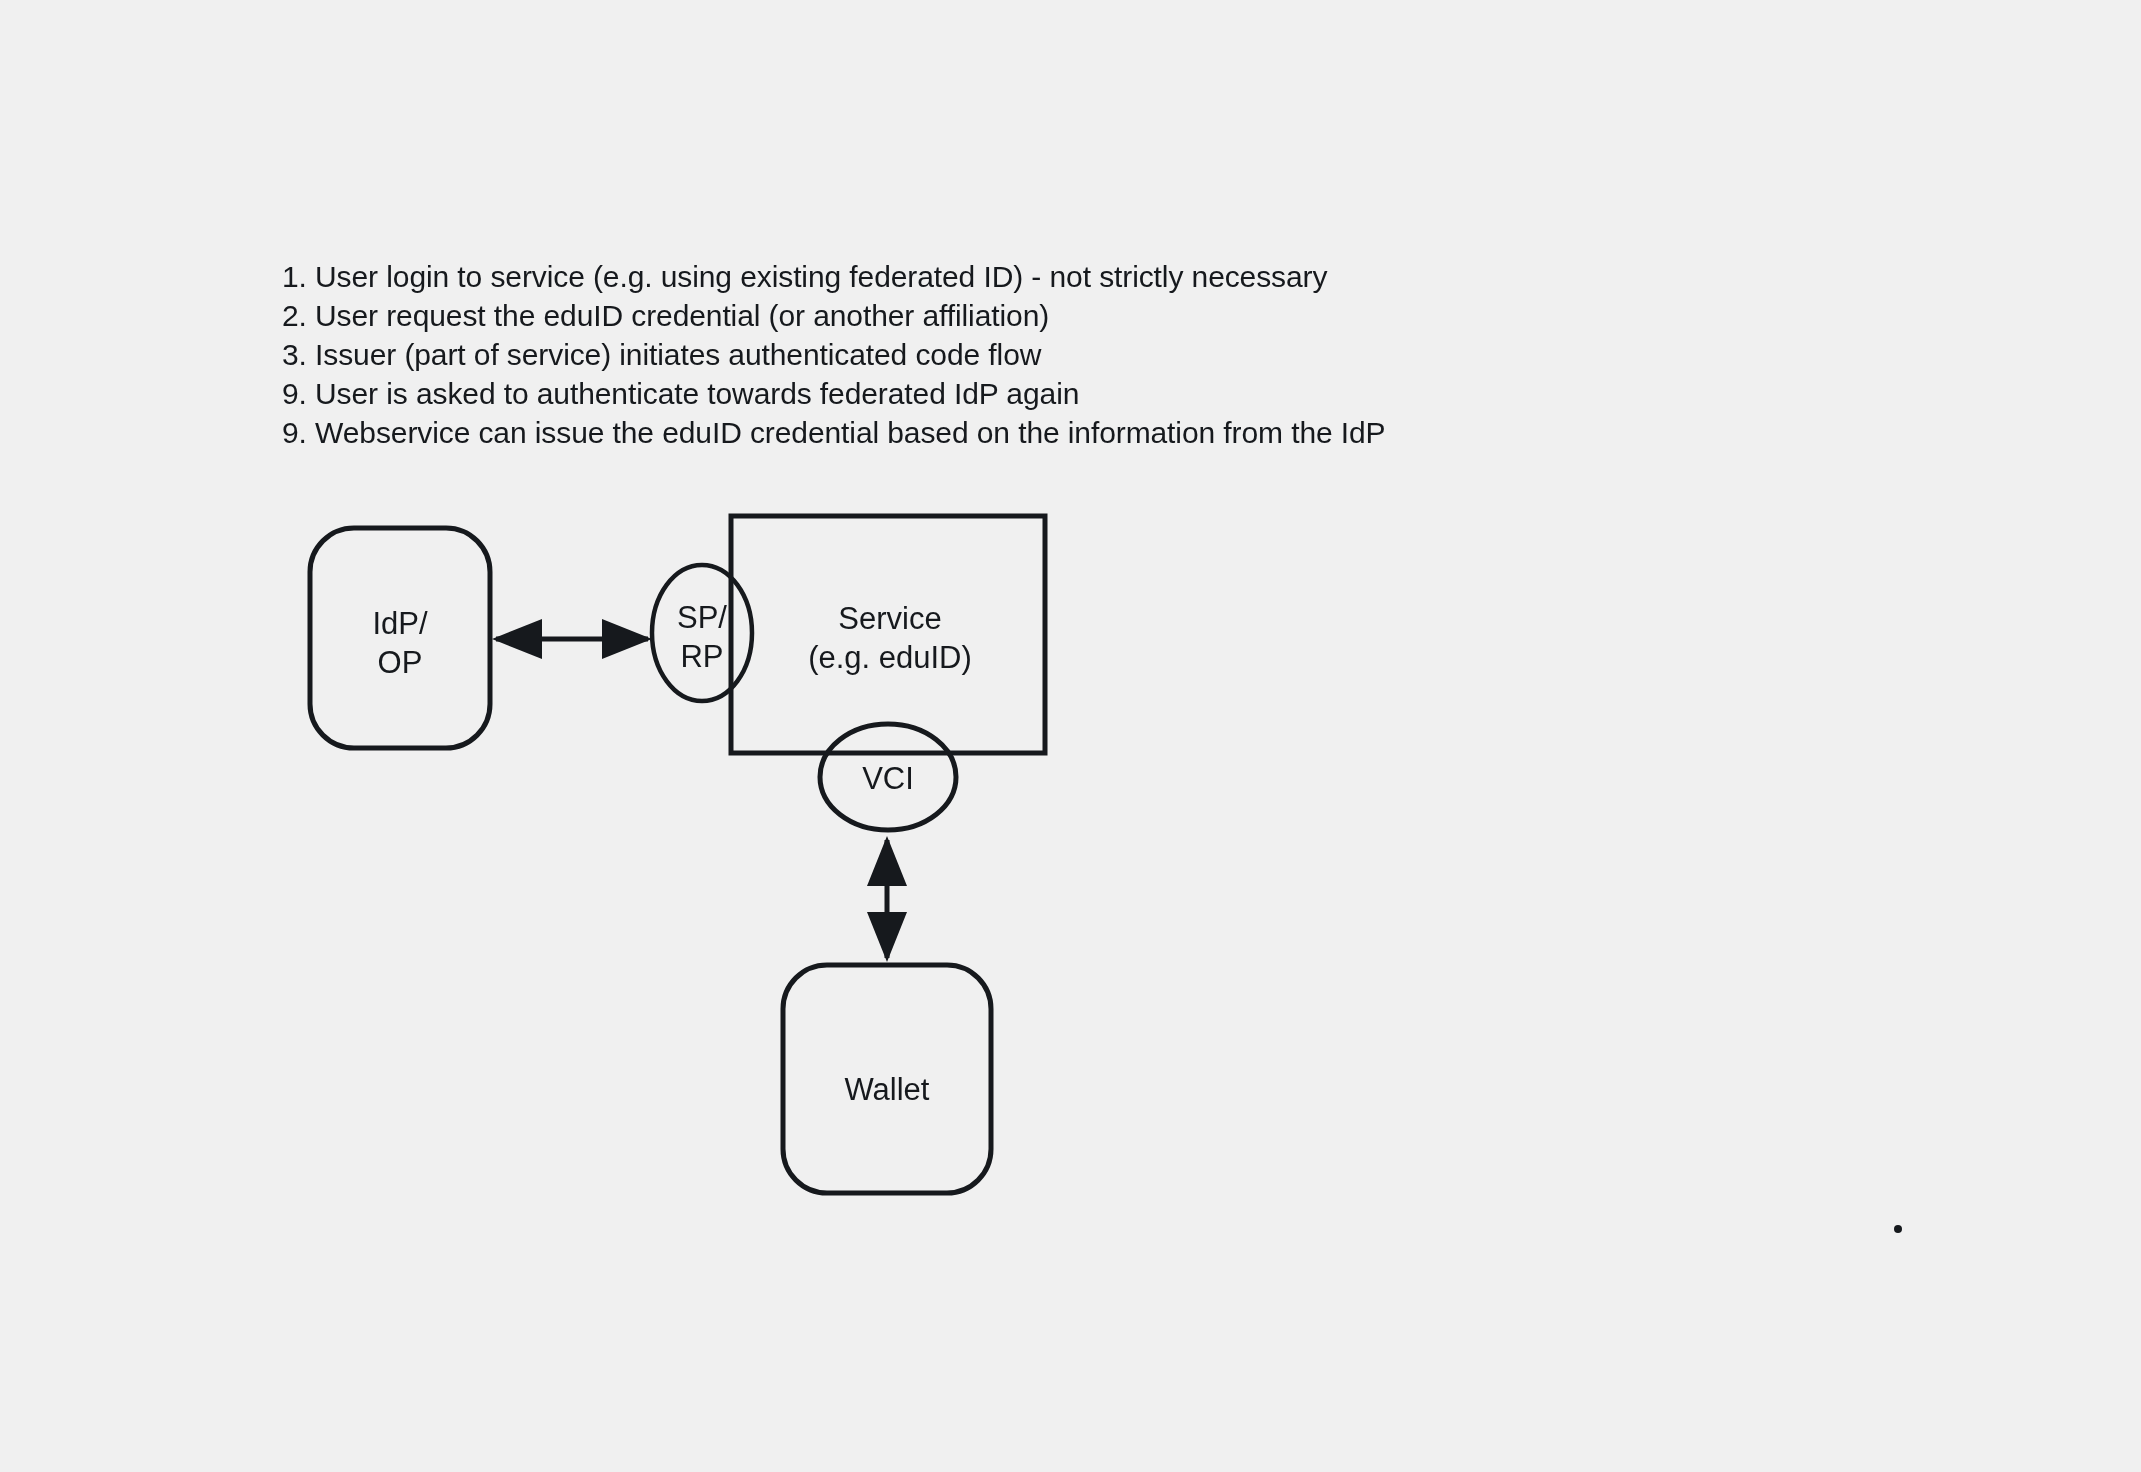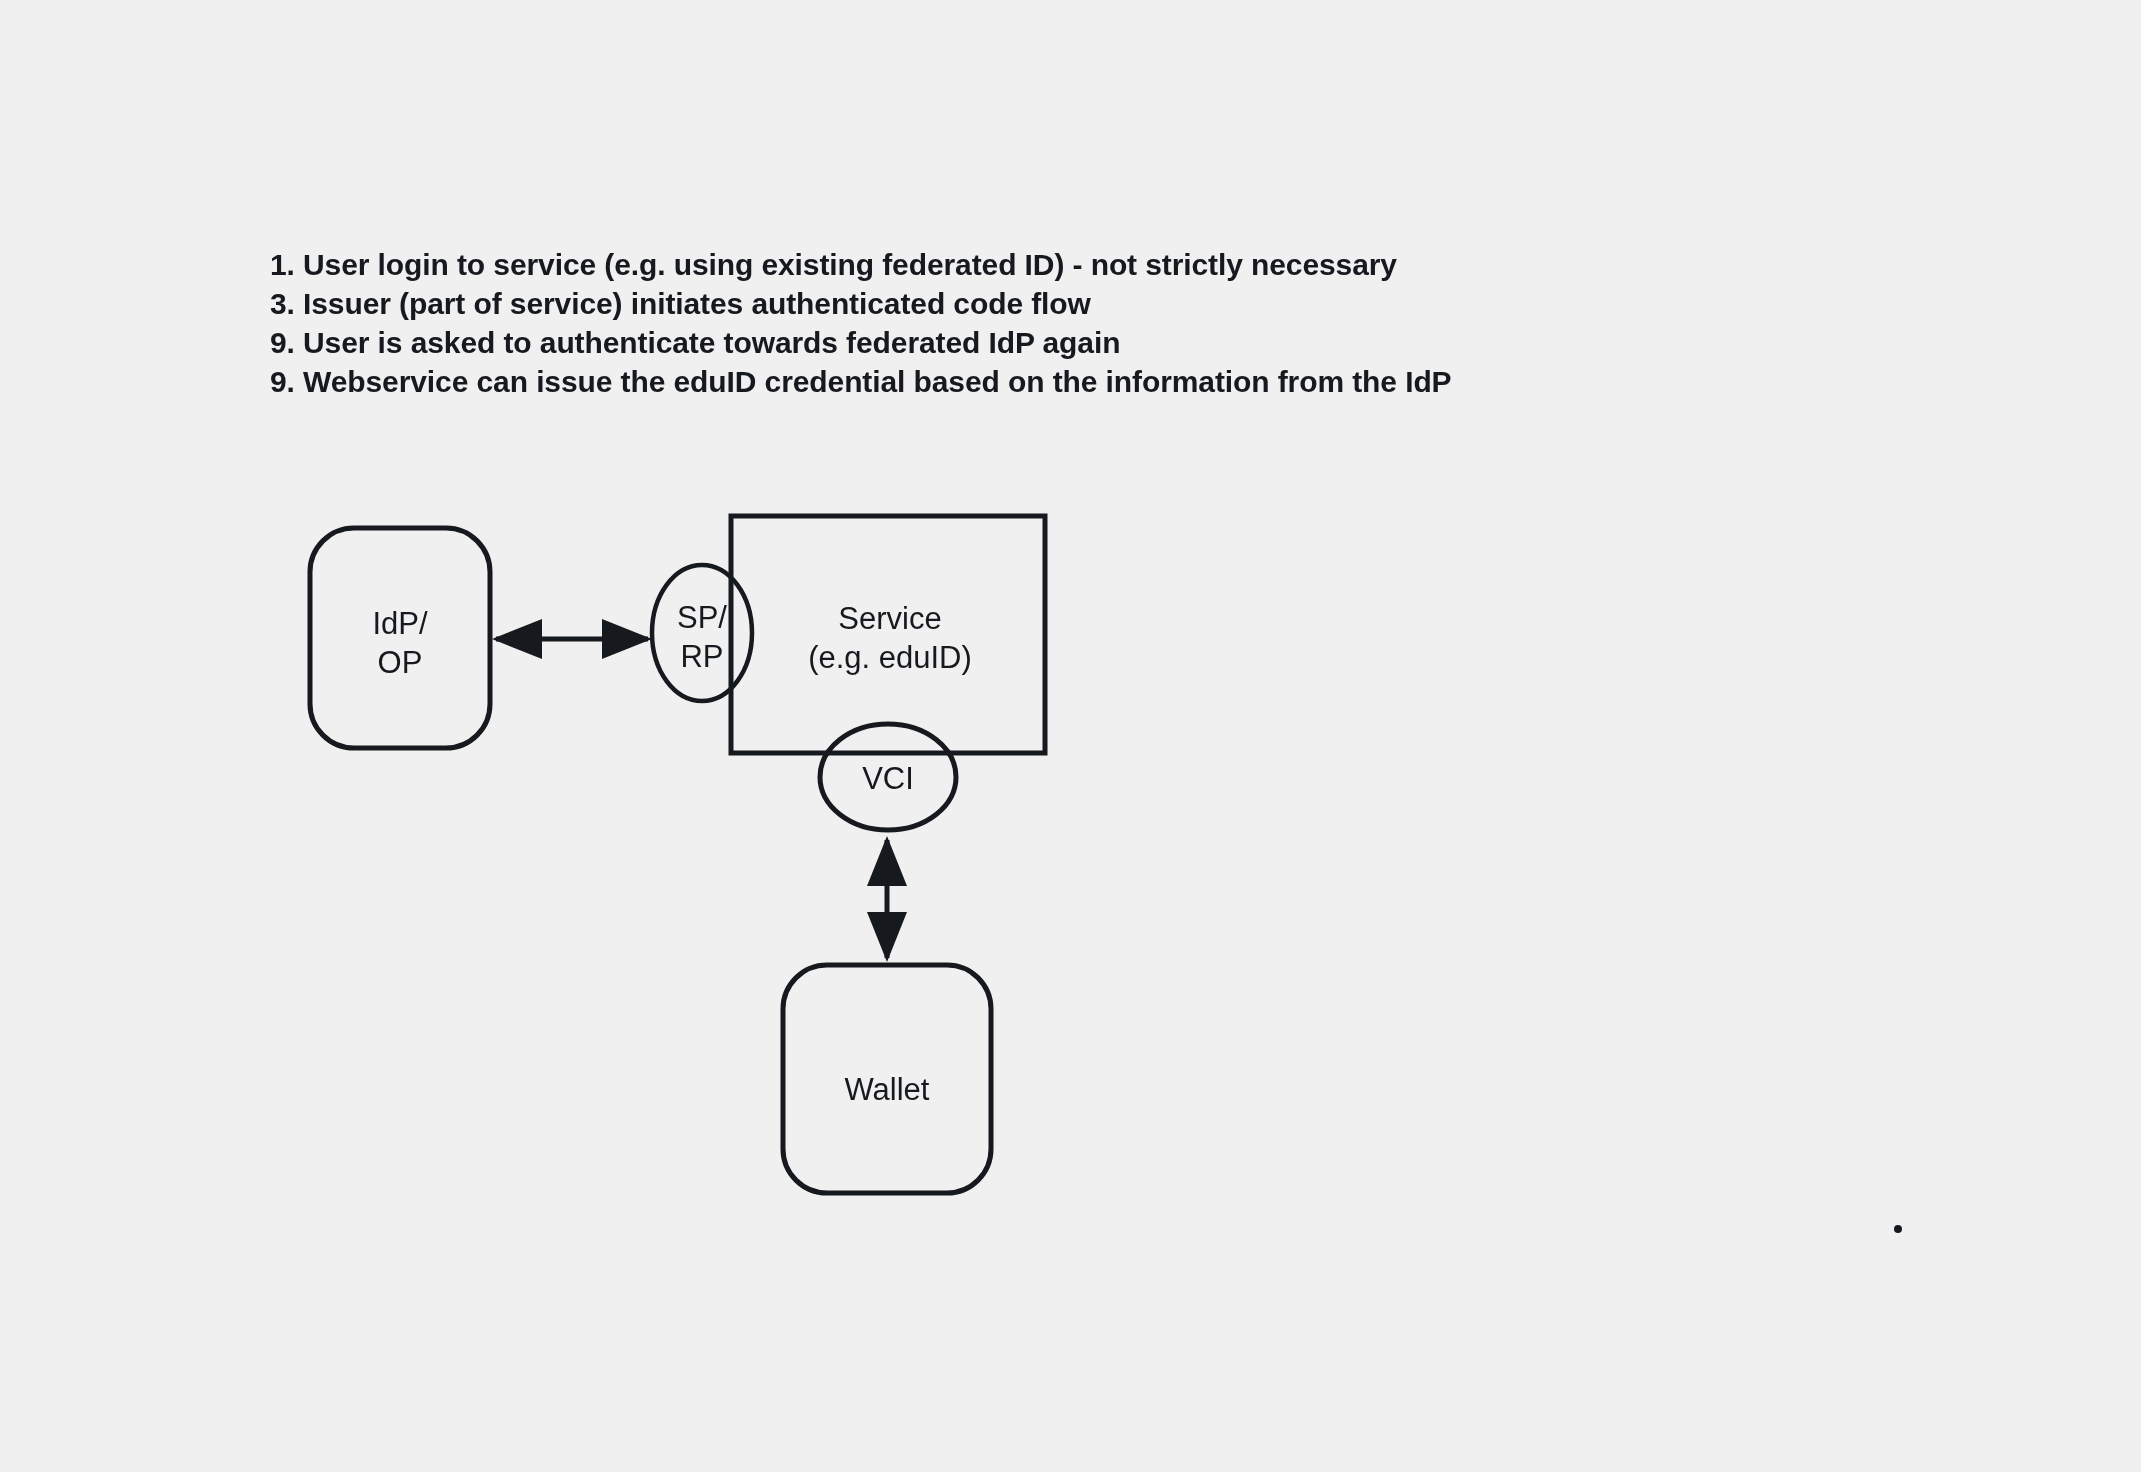--- a/index.html
+++ b/index.html
@@ -20,23 +20,22 @@
     top: 0;
     width: 2141px;
     height: 1472px;
   }
   .steps-list {
     position: absolute;
     left: 270px;
     top: 245px;
     width: 1400px;
     list-style: none;
-    margin: 0;
+    margin: 12px;
     padding: 0;
-    font-weight: bold;
   }
   .steps-list li {
     font-family: "Liberation Sans", sans-serif;
     font-size: 30px;
     line-height: 39px;
     color: #16191d;
     white-space: nowrap;
     letter-spacing: -0.1px;
   }
   svg text {
@@ -66,20 +65,21 @@
   }
   .dot {
     fill: #16191d;
   }
 </style>
 </head>
 <body>
 
 <ol class="steps-list">
   <li>1. User login to service (e.g. using existing federated ID) - not strictly necessary</li>
+  <li>2. User request the eduID credential (or another affiliation)</li>
   <li>3. Issuer (part of service) initiates authenticated code flow</li>
   <li>9. User is asked to authenticate towards federated IdP again</li>
   <li>9. Webservice can issue the eduID credential based on the information from the IdP</li>
 </ol>
 
 <svg id="canvas" viewBox="0 0 2141 1472" xmlns="http://www.w3.org/2000/svg">
 
   <defs>
     <marker id="arrowhead-end" markerWidth="10" markerHeight="8" refX="9.2" refY="4" orient="auto" markerUnits="strokeWidth">
       <path d="M0,0 L10,4 L0,8 Z" fill="#16191d"></path>

